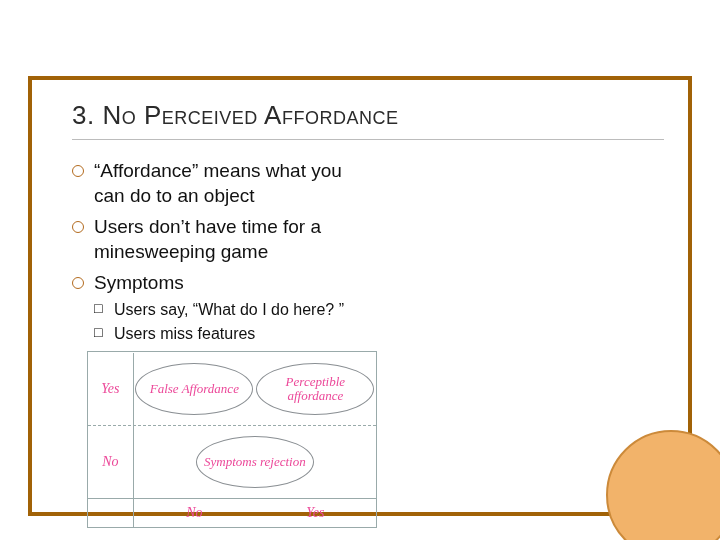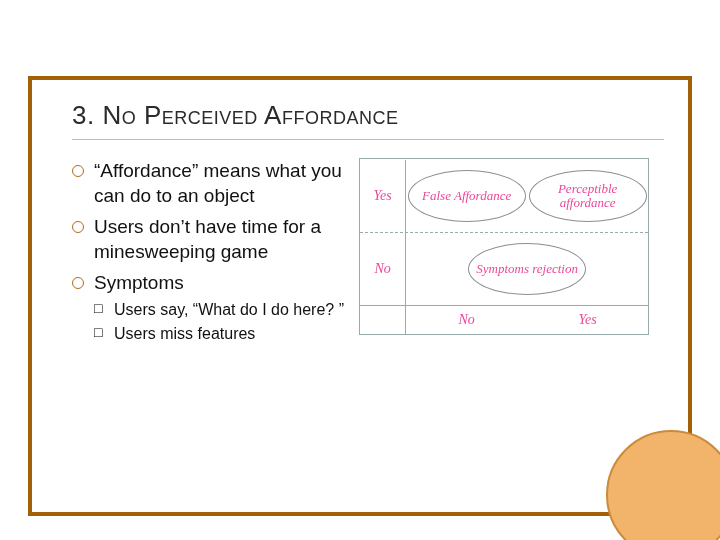--- a/index.html
+++ b/index.html
@@ -27,20 +27,21 @@
     font-size: 26px;
     letter-spacing: 0.5px;
     color: #2b2b2b;
     font-weight: 400;
     padding-bottom: 8px;
     border-bottom: 1px solid #bcbcbc;
     margin-bottom: 18px;
   }
   .body {
     display: flex;
+    flex-direction: column;
   }
   .text-col {
     width: 46%;
     color: #111;
   }
   .bullet-list {
     list-style: none;
     font-size: 19px;
     line-height: 1.32;
   }

